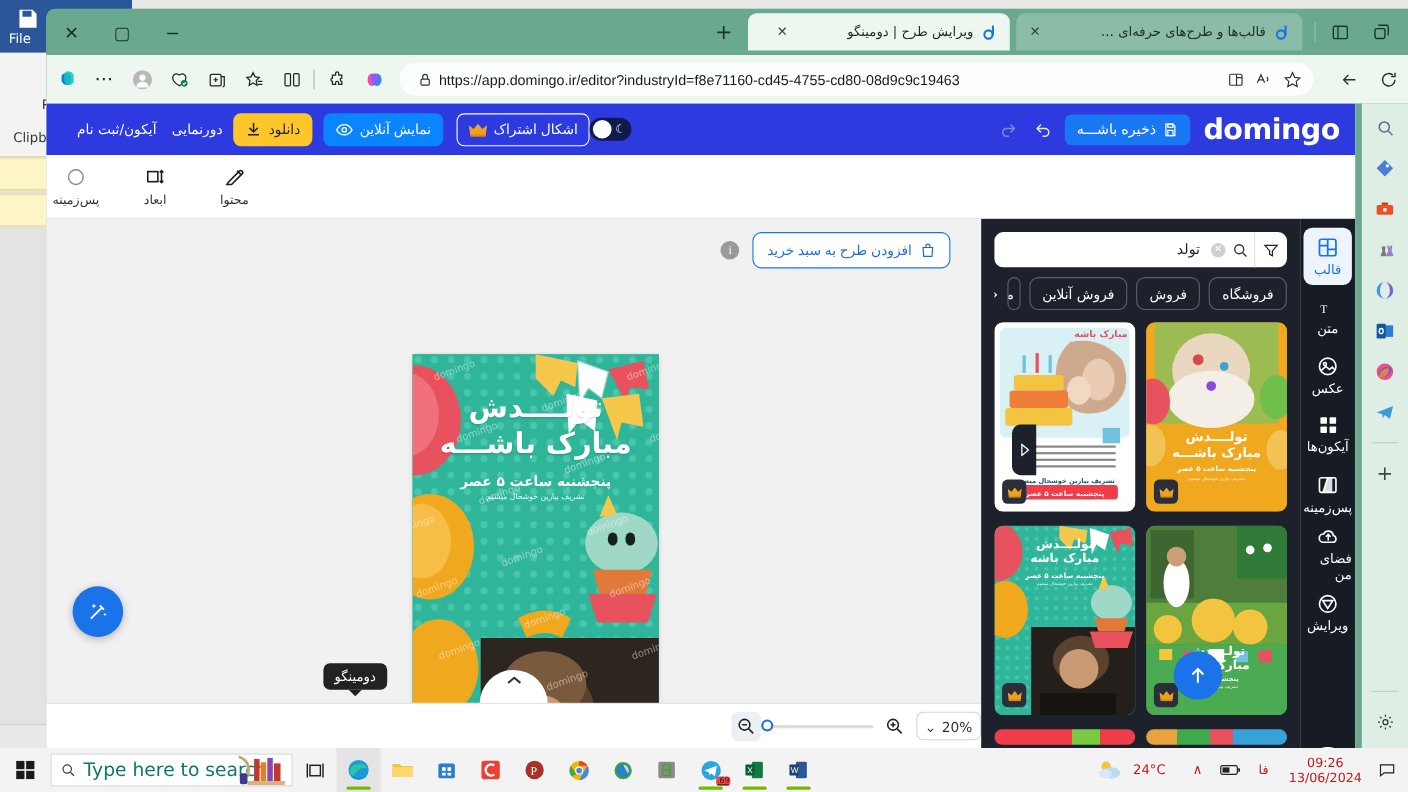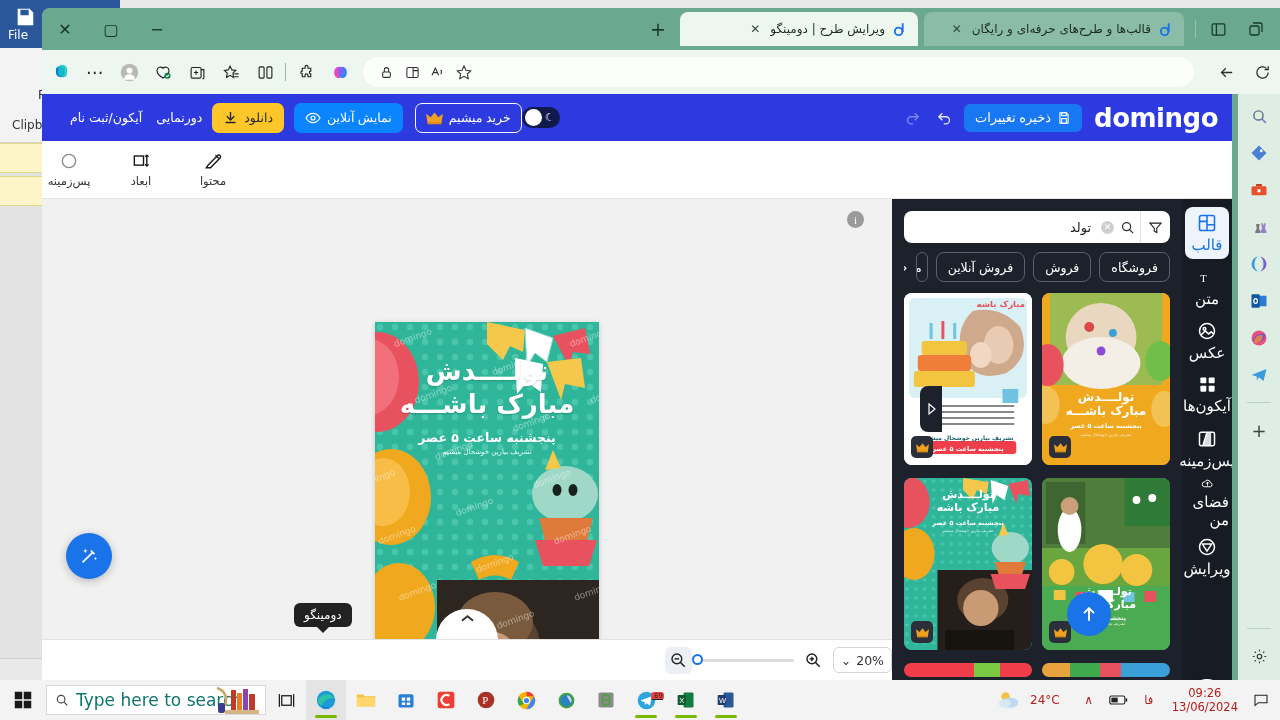--- a/index.html
+++ b/index.html
@@ -32,21 +32,21 @@
   .edge { position:absolute; left:42px; top:8px; width:1238px; height:672px; background:#6aa98f; border-radius:8px 0 0 0; overflow:hidden; }
   .edge-tabstrip { position:absolute; left:0; top:0; width:100%; height:42px; background:#6aa98f; }
   .tab-sys-btn { position:absolute; width:32px; height:32px; top:5px; display:flex; align-items:center; justify-content:center; }
   .win-ctrls { position:absolute; left:0; top:0; height:42px; display:flex; }
   .win-ctrl { width:46px; height:42px; display:flex; align-items:center; justify-content:center; color:#14322a; }
 
   .etab { position:absolute; top:4px; height:34px; border-radius:8px 8px 0 0; display:flex; align-items:center; gap:7px; padding:0 9px; font-size:12px; color:#1b2b25; }
   .etab.inactive { background:rgba(255,255,255,.22); }
   .etab.active { background:#eef6f0; }
   .etab .favicon { width:17px; height:17px; flex:0 0 17px; display:flex; align-items:center; justify-content:center; }
-  .etab .ttl { white-space:nowrap; overflow:hidden; text-overflow:ellipsis; }
+  .etab .ttl { white-space:nowrap; overflow:hidden; text-overflow:ellipsis;margin-left:44px; }
   .etab .xbtn { width:16px; height:16px; display:flex; align-items:center; justify-content:center; font-size:12px; color:#33473f; flex:0 0 16px;}
 
   .edge-navbar { position:absolute; left:0; top:42px; width:100%; height:44px; background:#eef6f0; display:flex; align-items:center; }
   .nav-btn { width:30px; height:30px; margin:0 3px; border-radius:50%; display:flex; align-items:center; justify-content:center; color:#2b2b2b; }
   .omnibox { flex:1; height:30px; background:#fbfefb; border-radius:15px; display:flex; align-items:center; padding:0 6px 0 10px; margin:0 6px; direction:ltr; }
   .omni-url { flex:1; font-size:13px; color:#1a1a1a; font-family:"Liberation Sans",sans-serif; white-space:nowrap; overflow:hidden; }
   .omni-ico { width:26px; height:26px; display:flex; align-items:center; justify-content:center; color:#333;}
   .edge-ext { display:flex; align-items:center; padding-left:2px;}
   .ext-ico { width:30px; height:30px; display:flex; align-items:center; justify-content:center; margin:0 2px; color:#222; }
   .vline { width:1px; height:18px; background:#9fb8ab; margin:0 3px; }
@@ -101,21 +101,21 @@
   .grid { position:absolute; right:12px; left:12px; top:94px; bottom:0; display:grid; grid-template-columns:1fr 1fr; gap:10px; overflow:hidden; }
   .tcard { position:relative; border-radius:8px; overflow:hidden; height:172px; background:#333; cursor:pointer;}
   .crown { position:absolute; left:7px; bottom:7px; width:22px; height:22px; border-radius:5px; background:#2a2f3a; display:flex; align-items:center; justify-content:center; }
   .up-fab { position:absolute; left:25px; bottom:14px; width:44px; height:44px; border-radius:50%; background:#1a73e8; display:flex; align-items:center; justify-content:center; cursor:pointer; z-index:5;}
   .panel-handle { position:absolute; right:290px; top:292px; width:22px; height:46px; background:#1c212b; border-radius:8px 0 0 8px; display:flex; align-items:center; justify-content:center; cursor:pointer; z-index:6;}
 
   
   .vnav { position:absolute; right:0; top:105px; width:50px; bottom:0; background:#171b24; display:flex; flex-direction:column; align-items:center; padding-top:8px; gap:2px;}
   .vnav-item { width:44px; height:52px; display:flex; flex-direction:column; align-items:center; justify-content:center; gap:3px; color:#fff; border-radius:8px; cursor:pointer;}
   .vnav-item.active { background:#edf4fb; color:#1a73e8; }
-  .vnav-item .vl { font-size:15px;font-family:Liberation Serif, serif; }
+  .vnav-item .vl { font-size:12px; }
   .vnav-float { position:absolute; right:6px; width:38px; height:38px; border-radius:50%; background:#fff; display:flex; align-items:center; justify-content:center; box-shadow:0 2px 6px rgba(0,0,0,.3); cursor:pointer;}
 
   
   .erail { position:absolute; right:0; top:86px; width:42px; bottom:0; background:#dfeee4; display:flex; flex-direction:column; align-items:center; padding-top:8px; gap:9px;}
   .erail-ico { width:28px; height:28px; display:flex; align-items:center; justify-content:center; cursor:pointer;}
   .erail-sep { width:24px; height:1px; background:#b9cfc2; margin:4px 0;}
 
   
   .taskbar { position:absolute; left:0; bottom:0; width:1280px; height:40px; background:#f3f3f3; display:flex; align-items:center; direction:ltr; }
   .tb-start { width:46px; height:40px; display:flex; align-items:center; justify-content:center; }
@@ -225,20 +225,21 @@
         </div>
       </div>
 
       <div class="omnibox">
         <div class="omni-ico">
           <svg width="13" height="13" viewBox="0 0 24 24" fill="none" stroke="#333" stroke-width="2">
               <rect x="5" y="11" width="14" height="10" rx="2"></rect>
               <path d="M8 11V7a4 4 0 0 1 8 0v4"></path>
             </svg>
         </div>
+        <div class="omni-url">https://app.domingo.ir/editor?industryId=f8e71160-cd45-4755-cd80-08d9c9c19463</div>
         <div class="omni-ico">
           <svg width="15" height="15" viewBox="0 0 24 24" fill="none" stroke="#333" stroke-width="1.7">
               <rect x="3" y="4" width="18" height="16" rx="2"></rect>
               <line x1="13" y1="4" x2="13" y2="20"></line>
               <line x1="13" y1="9" x2="21" y2="9"></line>
             </svg>
         </div>
         <div class="omni-ico">
           <svg width="16" height="16" viewBox="0 0 24 24" fill="none" stroke="#333" stroke-width="1.7">
               <path d="M3 17 8 6l5 11"></path>
@@ -315,21 +316,21 @@
     <div class="app">
 
       <div class="app-topbar">
         <div class="brand">domingo</div>
         <button class="save-btn">
           <svg width="14" height="14" viewBox="0 0 24 24" fill="none" stroke="#fff" stroke-width="1.9">
               <path d="M5 3h11l3 3v15H5z"></path>
               <rect x="8" y="3" width="8" height="5"></rect>
               <rect x="8" y="13" width="8" height="8"></rect>
             </svg>
-          <span>ذخیره تغییرات</span>
+          <span>ذخیره باشـــه</span>
         </button>
         <div class="icon-btn-t">
           <svg width="17" height="17" viewBox="0 0 24 24" fill="none" stroke="#e6e9ff" stroke-width="1.9">
               <polyline points="9,6 4,11 9,16"></polyline>
               <path d="M4 11h10a5 5 0 0 1 0 10h-3"></path>
             </svg>
         </div>
         <div class="icon-btn-t" style="opacity:.5">
           <svg width="17" height="17" viewBox="0 0 24 24" fill="none" stroke="#cfd6ff" stroke-width="1.9">
               <polyline points="15,6 20,11 15,16"></polyline>
@@ -337,21 +338,21 @@
             </svg>
         </div>
 
         <div class="spacer"></div>
 
         <div class="theme-toggle">
           <span class="moon">☾</span>
           <span class="knob"></span>
         </div>
         <button class="sub-btn">
-          <span>خرید میشیم</span>
+          <span>اشکال اشتراک</span>
           <svg width="17" height="14" viewBox="0 0 24 20">
               <path d="M2 17h20l2-13-6.5 5L12 2 6.5 9 0 4z" fill="#f0a020"></path>
               <rect x="2" y="16" width="20" height="3" fill="#d98c12"></rect>
             </svg>
         </button>
         <button class="online-btn">
           <span>نمایش آنلاین</span>
           <svg width="16" height="16" viewBox="0 0 24 24" fill="none" stroke="#fff" stroke-width="1.8">
               <path d="M1.5 12S5.5 5 12 5s10.5 7 10.5 7-4 7-10.5 7S1.5 12 1.5 12z"></path>
               <circle cx="12" cy="12" r="3"></circle>
@@ -390,20 +391,27 @@
           <svg width="20" height="20" viewBox="0 0 24 24" fill="none" stroke="#8c8c8c" stroke-width="1.6">
               <circle cx="12" cy="12" r="8"></circle>
             </svg>
           <span class="lbl">پس‌زمینه</span>
         </div>
       </div>
 
       <div class="canvas-area">
 
         <div class="cart-row">
+          <button class="cart-btn">
+            <svg width="15" height="15" viewBox="0 0 24 24" fill="none" stroke="#1d6fd6" stroke-width="1.8">
+                <path d="M5 8h14l-1 13H6z"></path>
+                <path d="M9 8V6a3 3 0 0 1 6 0v2"></path>
+              </svg>
+            <span>افزودن طرح به سبد خرید</span>
+          </button>
           <div class="info-dot">i</div>
         </div>
 
         <div class="design">
           <svg class="dots-bg" viewBox="0 0 224 398" preserveAspectRatio="none">
             <defs>
               <pattern id="dots" width="15" height="15" patternUnits="userSpaceOnUse">
                 <circle cx="5" cy="5" r="3.2" fill="#49c6ab"></circle>
               </pattern>
             </defs>
@@ -917,21 +925,21 @@
           <rect x="3" y="3" width="18" height="18" rx="2" fill="#8a8a8a"></rect>
           <rect x="8" y="6" width="8" height="12" rx="2" fill="none" stroke="#3fa535" stroke-width="1.6"></rect>
           <line x1="9" y1="12" x2="15" y2="12" stroke="#3fa535" stroke-width="1.6"></line>
         </svg>
     </div>
     <div class="tb-ico open">
       <svg width="21" height="21" viewBox="0 0 24 24">
           <circle cx="12" cy="12" r="10" fill="#2ca5e0"></circle>
           <path d="M5 12 L18 7 L16 18 L12 15 L10 17 L10 14z" fill="#fff"></path>
         </svg>
-      <span style="position:absolute;right:2px;bottom:20px;font-size:7px;background:#ef4444;border-radius:3px;padding:0 1px;color:#222;text-decoration:underline;">.69</span>
+      <span style="position:absolute;right:2px;bottom:6px;font-size:7px;background:#ef4444;border-radius:3px;padding:0 1px;color:#222;text-decoration:underline;">.69</span>
     </div>
     <div class="tb-ico open">
       <svg width="20" height="20" viewBox="0 0 24 24">
           <rect x="9" y="3" width="12" height="18" rx="1.5" fill="#107c41"></rect>
           <rect x="2" y="6" width="10" height="12" rx="1" fill="#0b5c31"></rect>
           <text x="4" y="15" font-size="9" font-family="Liberation Sans, sans-serif" fill="#fff">X</text>
         </svg>
     </div>
     <div class="tb-ico open">
       <svg width="20" height="20" viewBox="0 0 24 24">

